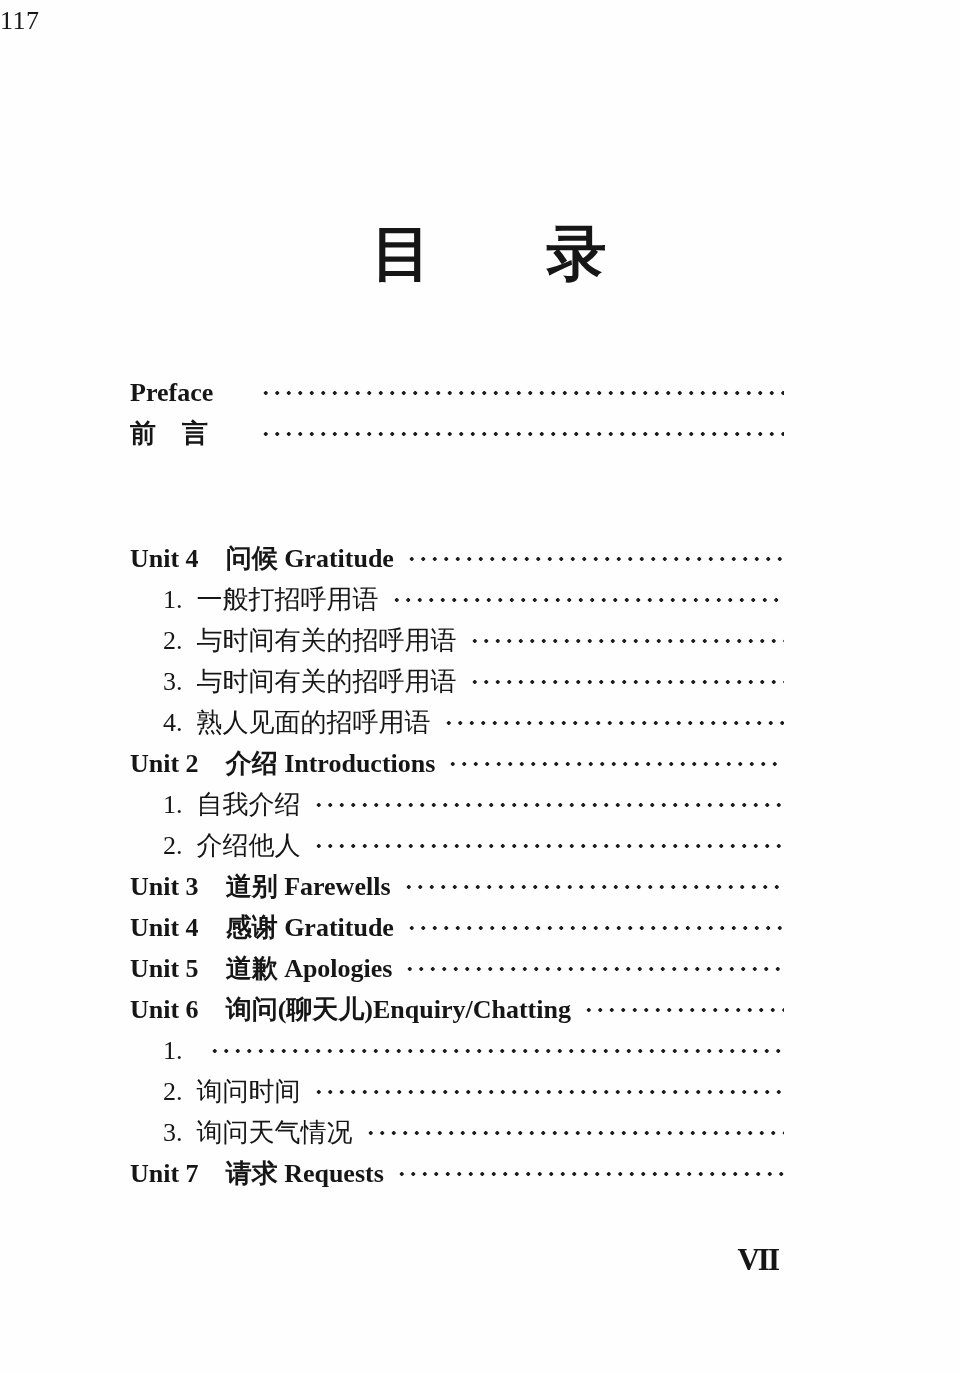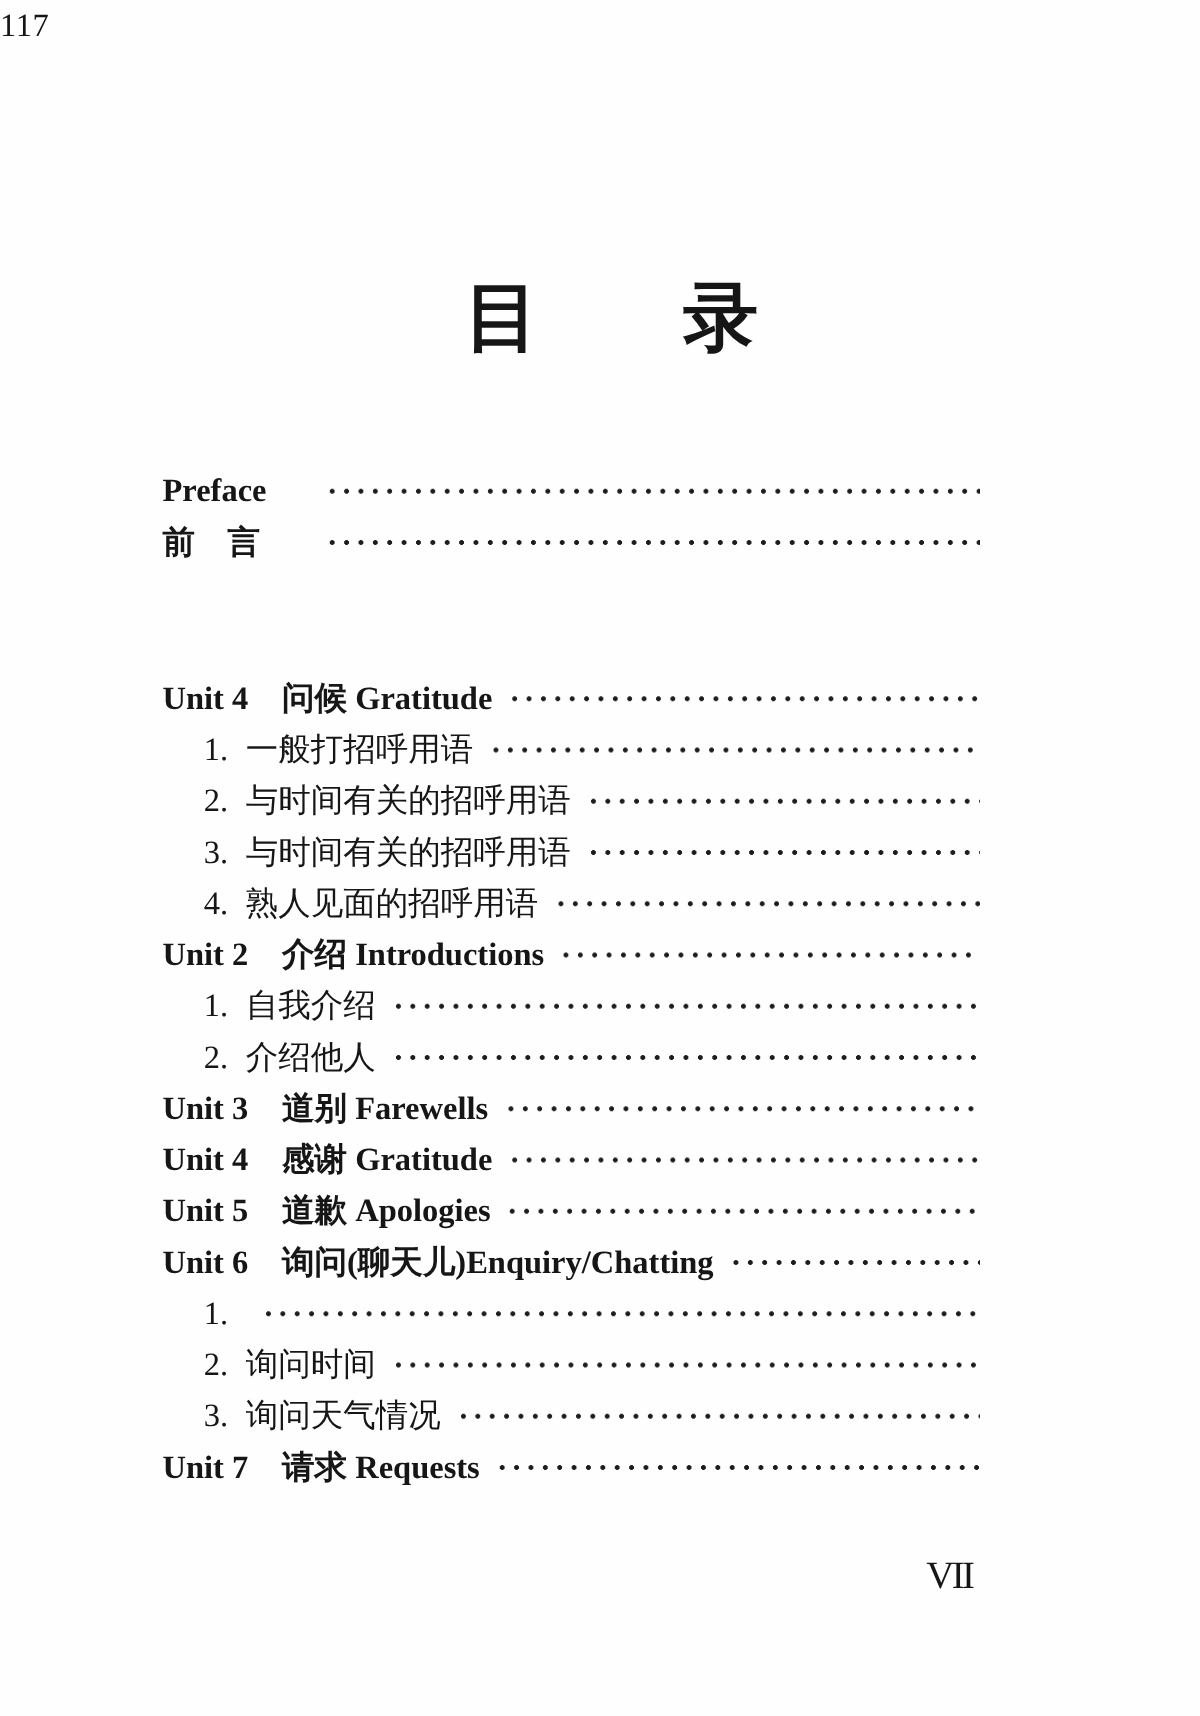--- a/index.html
+++ b/index.html
@@ -81,21 +81,21 @@
     width: 58px;
     font-weight: 400;
     letter-spacing: 0.5px;
   }
 
   .footer-num {
     position: absolute;
     top: 1242px;
     right: 182px;
     font-size: 31px;
-    font-weight: 400;
+    font-weight: 700;
     letter-spacing: -2px;
     font-family: "Liberation Serif", "DejaVu Serif", serif;
   }
 </style>
 </head>
 <body>
 
 <div class="page">
 
   <span class="speck s1"></span>

